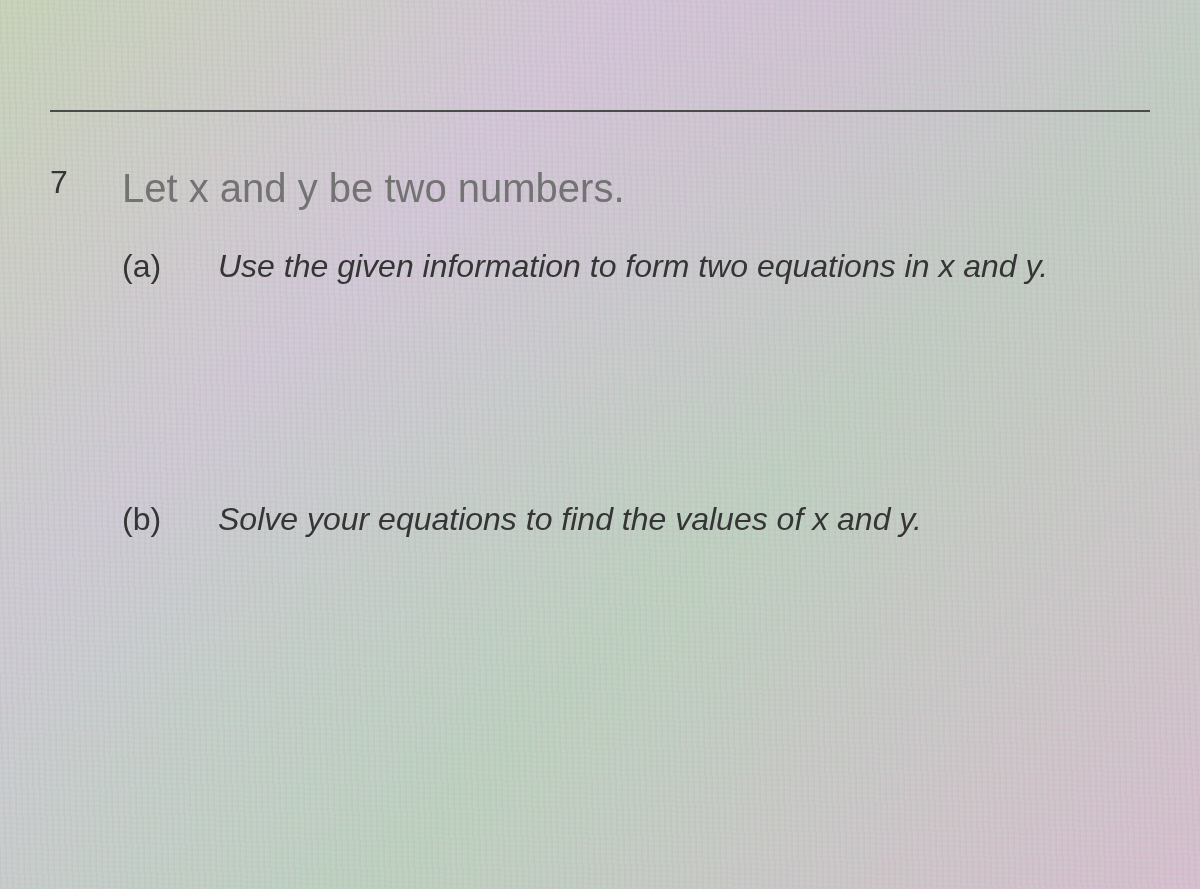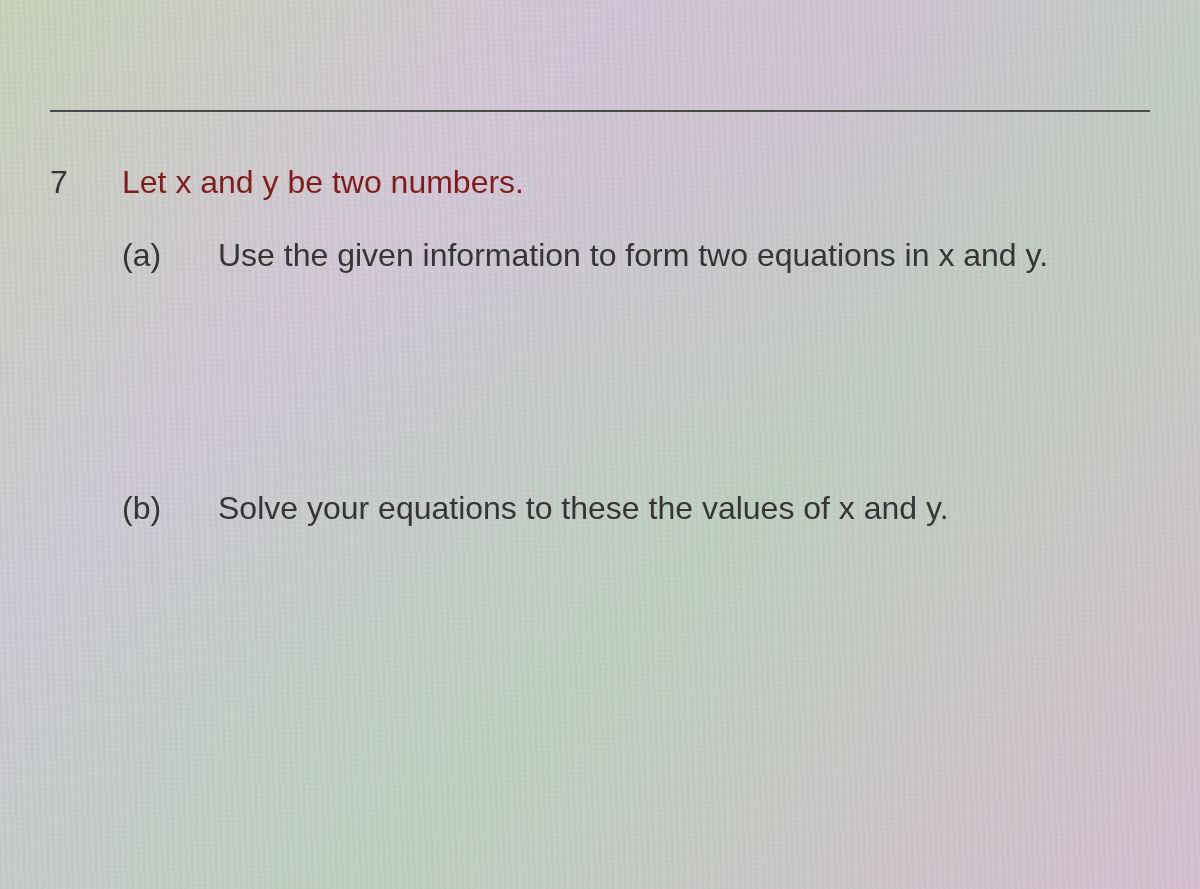--- a/index.html
+++ b/index.html
@@ -49,40 +49,41 @@
       font-size: 32px;
       color: #353535;
       width: 72px;
       flex-shrink: 0;
       line-height: 1.4;
     }
     .question-body {
       flex: 1;
     }
     .line {
-      font-size: 32px;
-      color: #7f1d1d;
+      font-size: 40px;
+      color: #737373;
       line-height: 1.4;
       margin-bottom: 28px;
     }
     .sub-part {
       display: flex;
       margin-bottom: 28px;
     }
     .sub-label {
       font-size: 32px;
       color: #353535;
       width: 96px;
       flex-shrink: 0;
       line-height: 1.4;
     }
     .sub-text {
       font-size: 32px;
       color: #353535;
       line-height: 1.4;
+      font-style: italic;
     }
     .gap-a {
       height: 180px;
     }
     .gap-b {
       height: 210px;
     }
   </style>
 </head>
 <body>
@@ -97,19 +98,19 @@
 
       <div class="sub-part">
         <div class="sub-label">(a)</div>
         <div class="sub-text">Use the given information to form two equations in x and y.</div>
       </div>
 
       <div class="gap-a"></div>
 
       <div class="sub-part">
         <div class="sub-label">(b)</div>
-        <div class="sub-text">Solve your equations to these the values of x and y.</div>
+        <div class="sub-text">Solve your equations to find the values of x and y.</div>
       </div>
 
       <div class="gap-b"></div>
     </div>
   </div>
 </div>
 
 </body></html>

